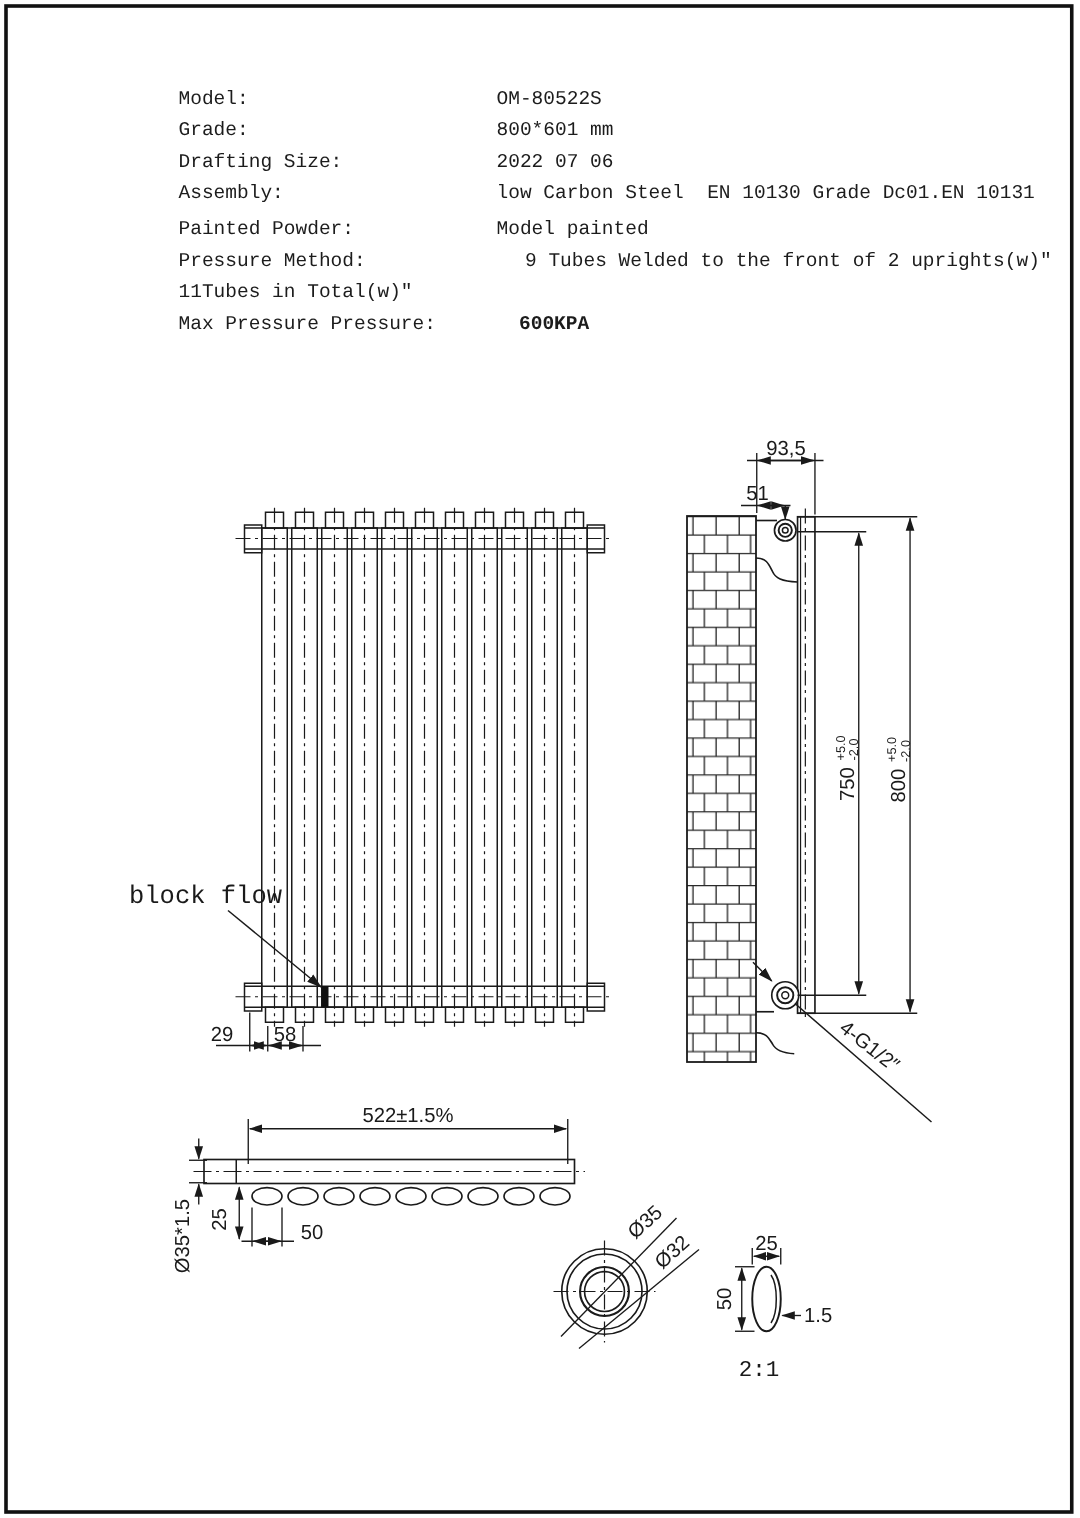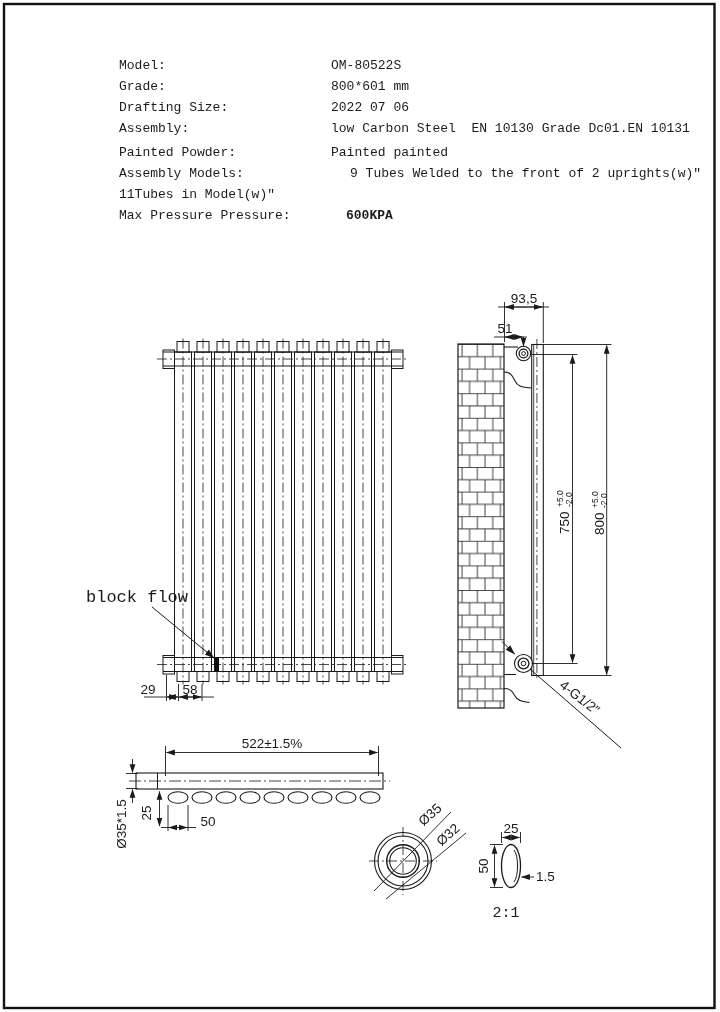--- a/index.html
+++ b/index.html
@@ -36,28 +36,28 @@
     <div class="spec-row" style="top:100px">
       <span class="lbl">Drafting Size:</span>
       <span class="val">2022 07 06</span>
     </div>
     <div class="spec-row" style="top:121px">
       <span class="lbl">Assembly:</span>
       <span class="val">low Carbon Steel  EN 10130 Grade Dc01.EN 10131</span>
     </div>
     <div class="spec-row" style="top:145px">
       <span class="lbl">Painted Powder:</span>
-      <span class="val">Painted painted</span>
+      <span class="val">Model painted</span>
     </div>
     <div class="spec-row r6" style="top:166px">
-      <span class="lbl">Assembly Models:</span>
+      <span class="lbl">Pressure Method:</span>
       <span class="val">9 Tubes Welded to the front of 2 uprights(w)″</span>
     </div>
     <div class="spec-row" style="top:187px">
-      <span class="lbl">11Tubes in Model(w)″</span>
+      <span class="lbl">11Tubes in Total(w)″</span>
     </div>
     <div class="spec-row r8" style="top:208px">
       <span class="lbl">Max Pressure Pressure:</span>
       <span class="val">600KPA</span>
     </div>
   </div>
 
   <svg width="720" height="1012" viewBox="0 0 720 1012">
     <defs>
       <marker id="ar" viewBox="0 0 10 10" refX="9.3" refY="5" markerWidth="10" markerHeight="10" orient="auto-start-reverse">

